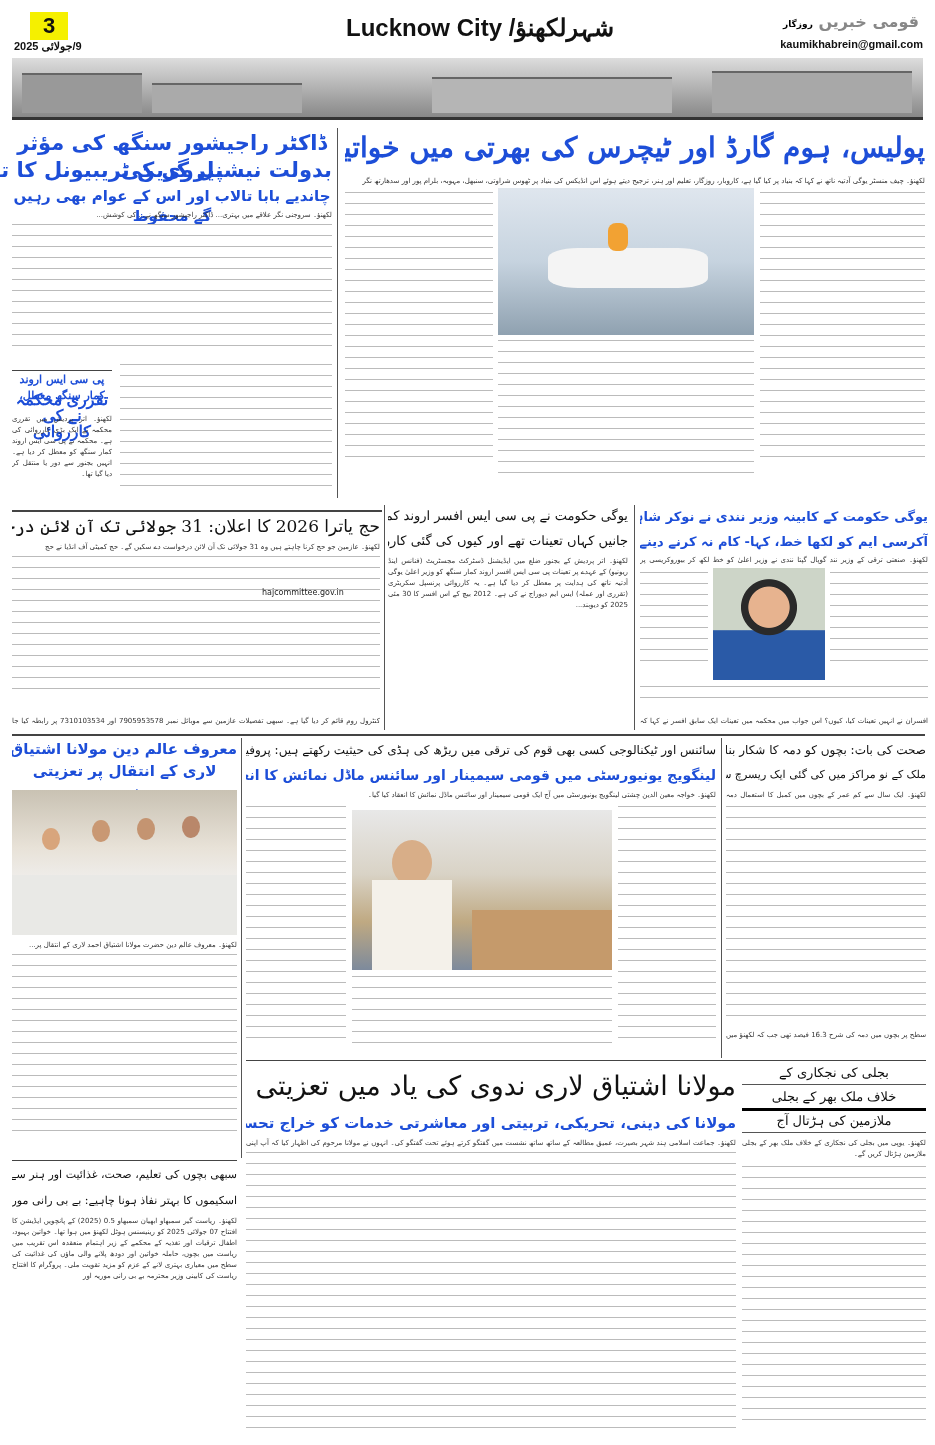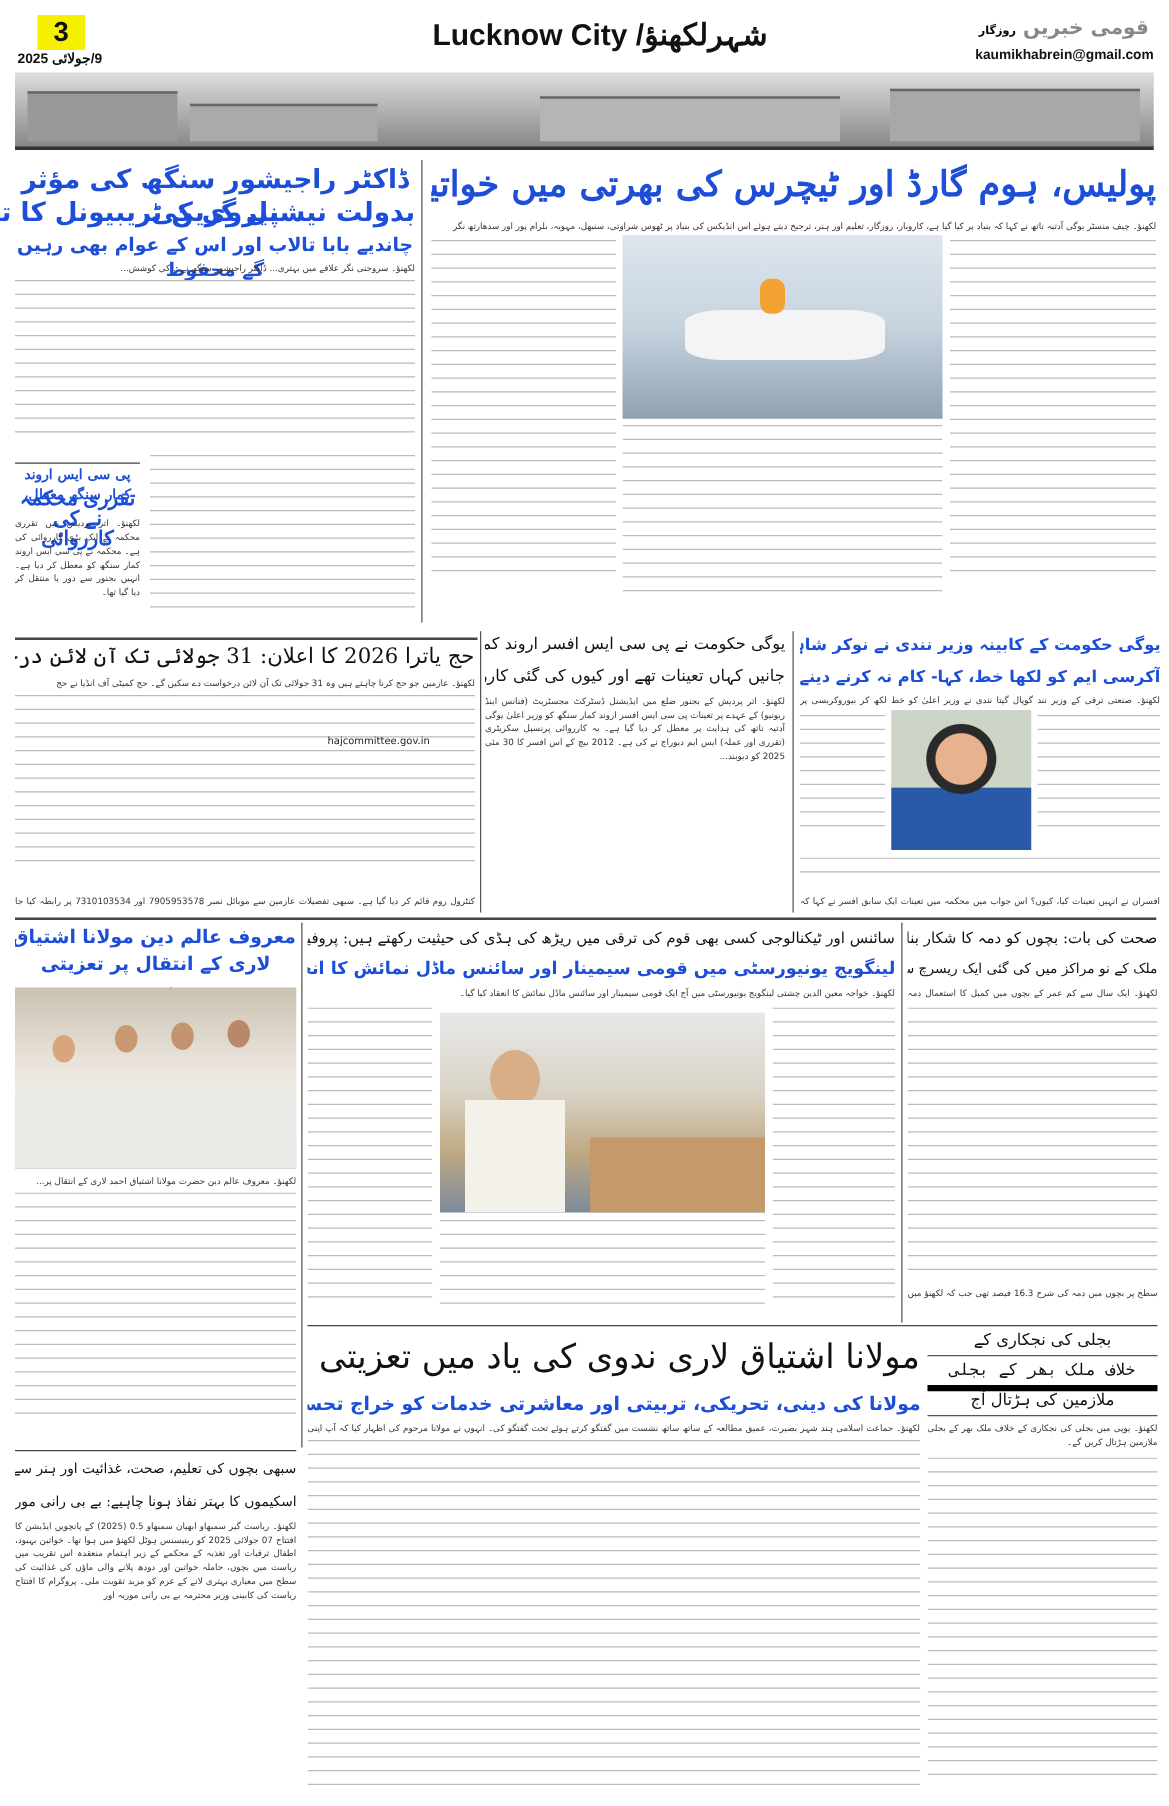--- a/index.html
+++ b/index.html
@@ -376,21 +376,21 @@
     <div></div>
     <div></div>
     <div></div>
     <div></div>
     <div></div>
     <div></div>
     <div></div>
   </div>
 
 <div class="abs rtl" style="left:742px;top:1062px;width:184px;font-size:13px;line-height:22px;text-align:center;border-bottom:1px solid #555;font-family:'DejaVu Serif',serif">بجلی کی نجکاری کے</div>
-<div class="abs rtl" style="left:742px;top:1086px;width:184px;font-size:13px;line-height:22px;text-align:center;border-bottom:5px solid #000000;font-family:Liberation Mono, monospace">خلاف ملک بھر کے بجلی</div>
+<div class="abs rtl" style="left:742px;top:1086px;width:184px;font-size:13px;line-height:22px;text-align:center;border-bottom:3px solid #000000;font-family:Liberation Sans, sans-serif">خلاف ملک بھر کے بجلی</div>
 <div class="abs rtl" style="left:742px;top:1110px;width:184px;font-size:13px;line-height:22px;text-align:center;border-bottom:1px solid #555;font-family:'DejaVu Serif',serif">ملازمین کی ہڑتال آج</div>
 <div class="abs col" style="left:742px;top:1138px;width:184px;height:24px">لکھنؤ۔ یوپی میں بجلی کی نجکاری کے خلاف ملک بھر کے بجلی ملازمین ہڑتال کریں گے۔</div>
 <div class="lines" style="left:742px;top:1166px;width:184px;height:270px">
     <div></div>
     <div></div>
     <div></div>
     <div></div>
     <div></div>
     <div></div>
     <div></div>

